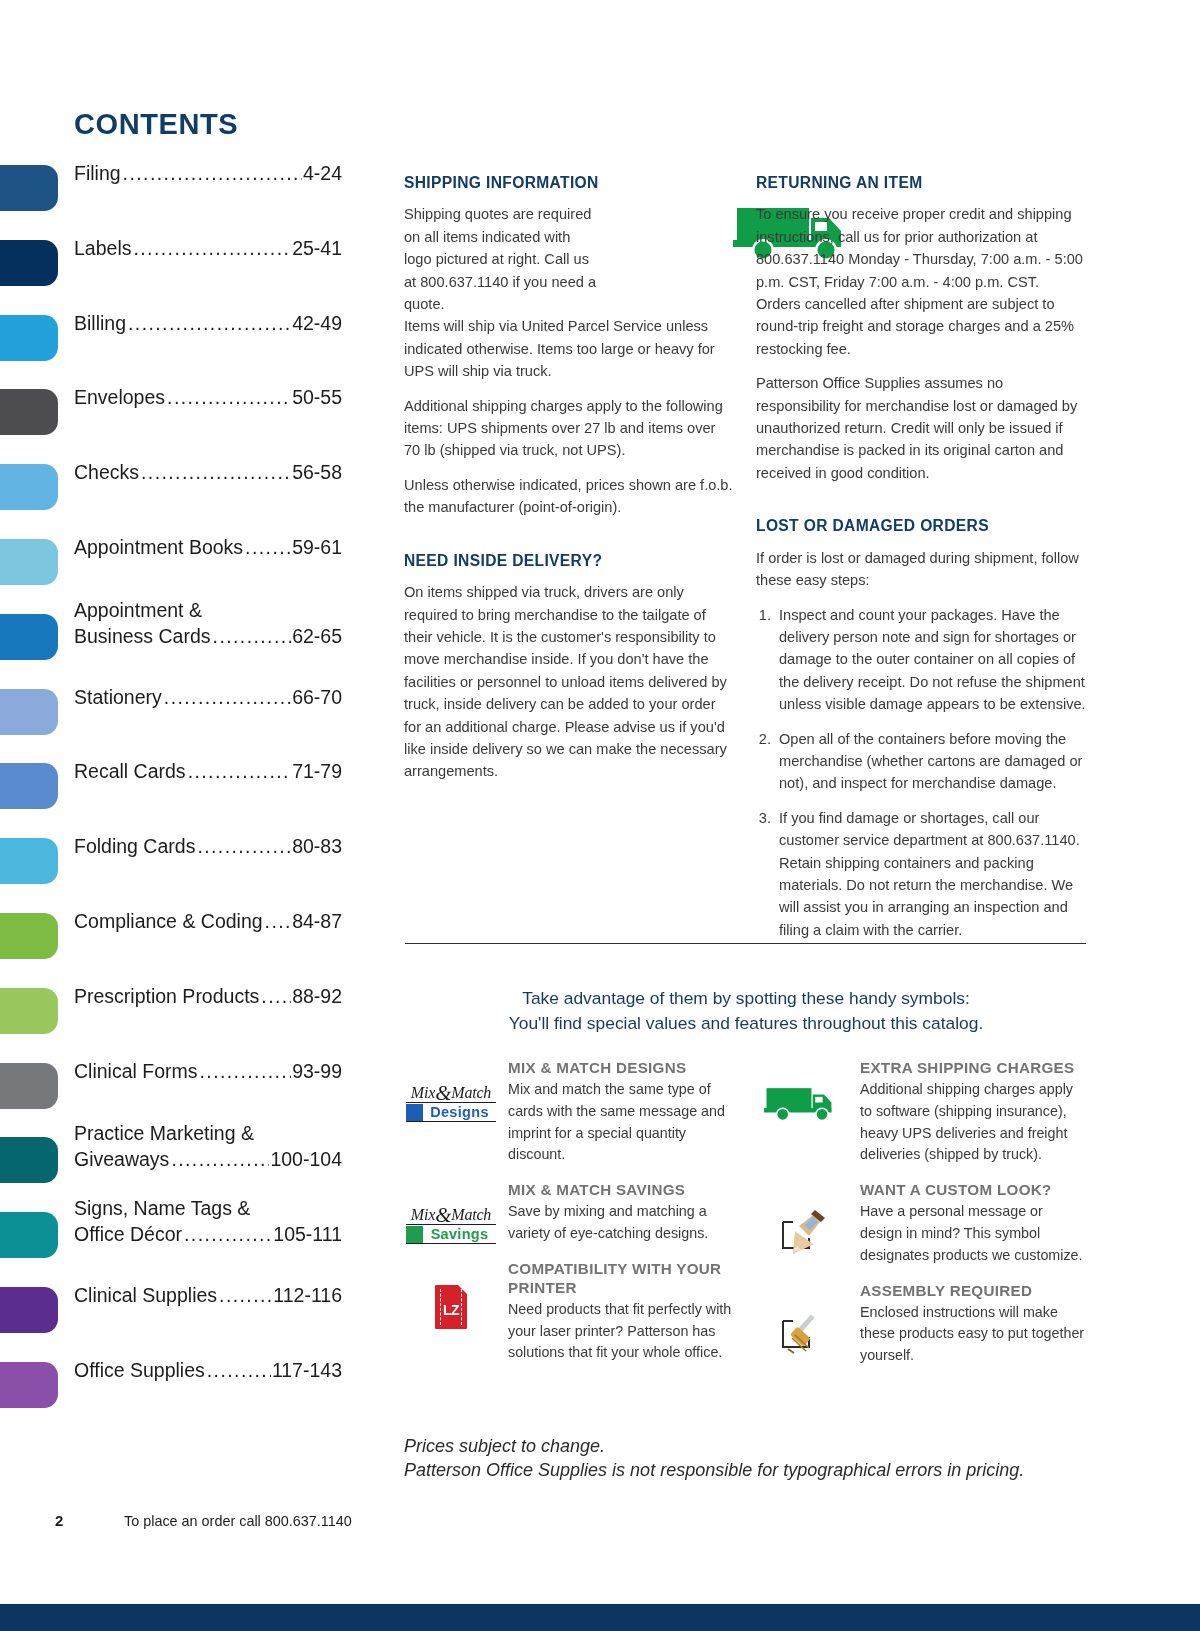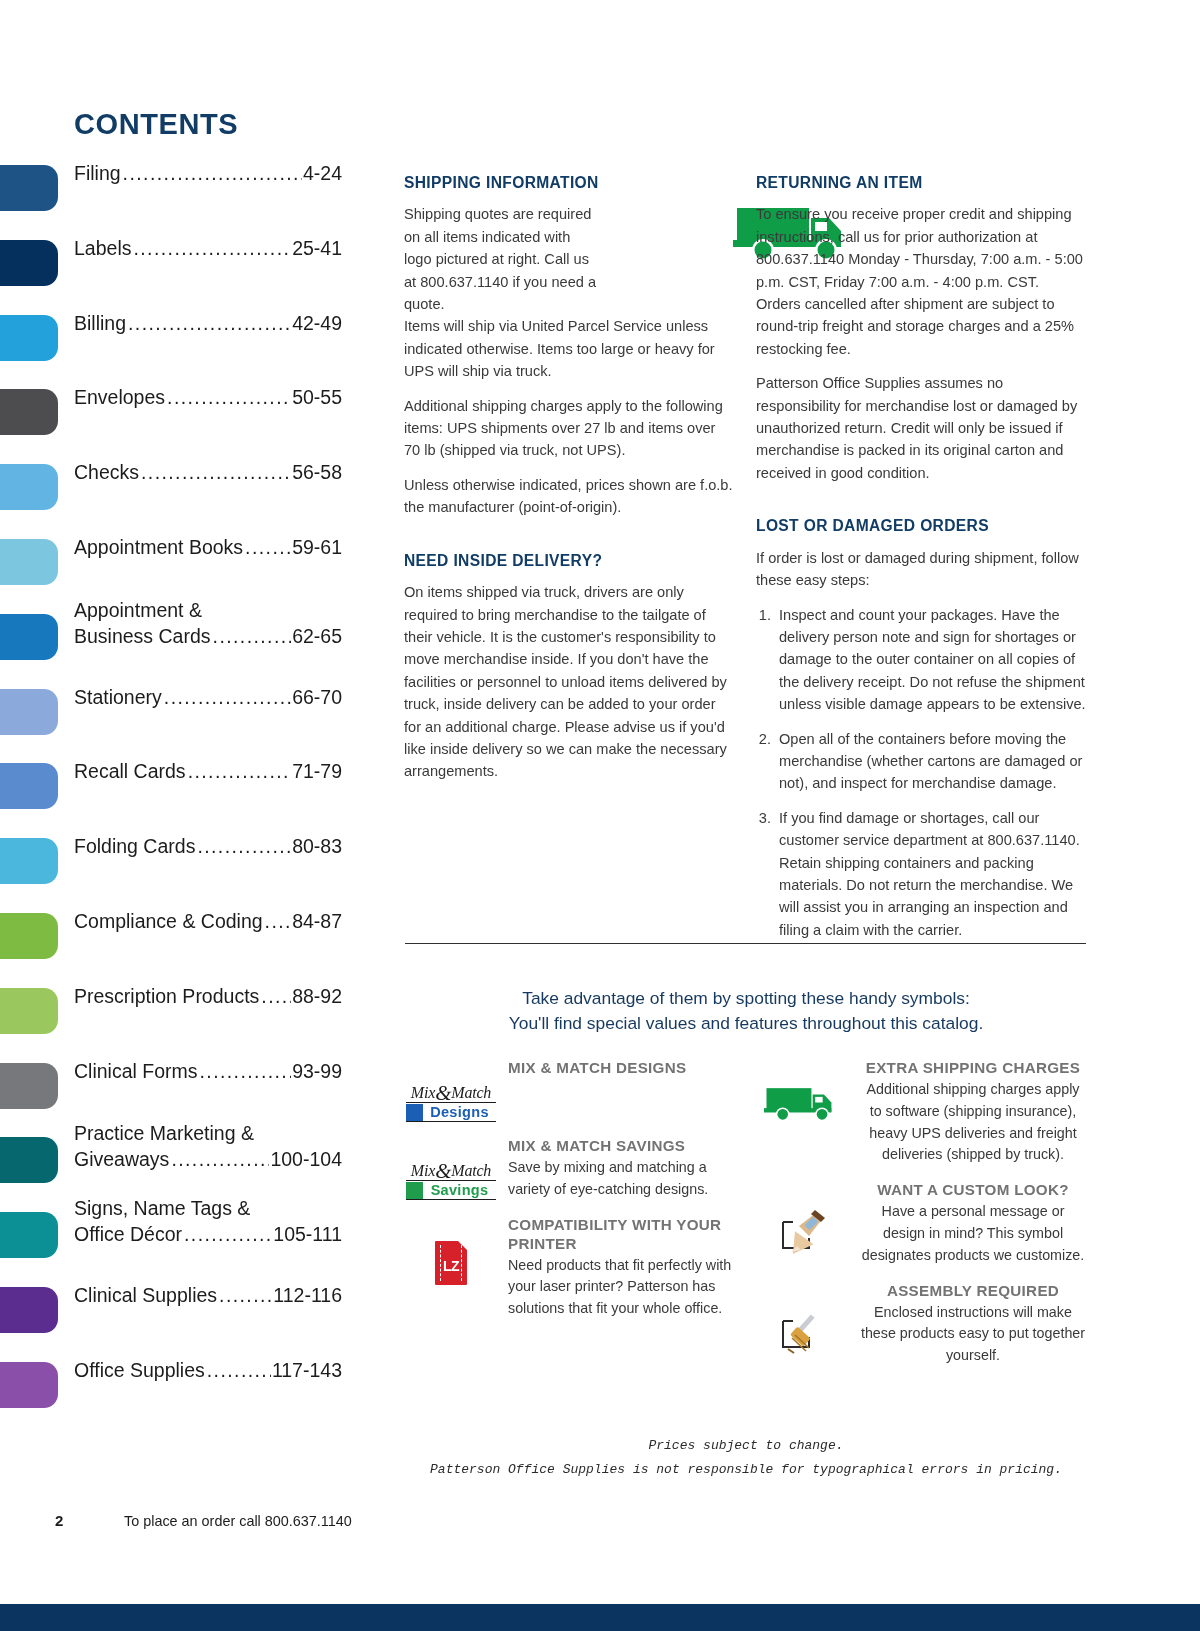--- a/index.html
+++ b/index.html
@@ -150,21 +150,21 @@
     position: absolute;
     left: 404px;
     top: 1058px;
     width: 684px;
   }
   .sym-col {
     position: absolute;
     width: 330px;
   }
   .sym-col.left  { left: 0; }
-  .sym-col.right { left: 352px; text-align: center; }
+  .sym-col.right { left: 352px; }
   .sym {
     position: relative;
     display: flex;
     gap: 10px;
     margin-bottom: 14px;
   }
   .sym-icon {
     flex: 0 0 auto;
     width: 94px;
     display: flex;
@@ -261,26 +261,26 @@
     position: absolute;
     border-left: 1.4px dashed #ffffff;
   }
 
   
   #fineprint {
     position: absolute;
     left: 404px;
     top: 1434px;
     width: 684px;
-    text-align: center;
+    text-align: left;
     color: #2b2b2b;
-    font-size: 13px;
+    font-size: 18px;
     line-height: 24px;
     font-style: italic;
-    font-family: Liberation Mono, monospace;
+    font-family: Liberation Sans, sans-serif;
   }
 
   
   #page-number {
     position: absolute;
     left: 55px;
     top: 1512px;
     font-size: 15px;
     font-weight: bold;
     color: #1c1c1c;
@@ -541,20 +541,21 @@
               <span>Mix</span><span class="mm-amp">&amp;</span><span>Match</span>
             </div>
             <div class="mm-bot">
               <span class="mm-swatch"></span>
               <span class="mm-word">Designs</span>
             </div>
           </div>
         </div>
         <div class="sym-body">
           <div class="sym-title">MIX &amp; MATCH DESIGNS</div>
+          <div class="sym-desc">Mix and match the same type of cards with the same message and imprint for a special quantity discount.</div>
         </div>
       </div>
 
       <div class="sym">
         <div class="sym-icon">
           <div class="mm-logo mm-savings">
             <div class="mm-top">
               <span>Mix</span><span class="mm-amp">&amp;</span><span>Match</span>
             </div>
             <div class="mm-bot">

